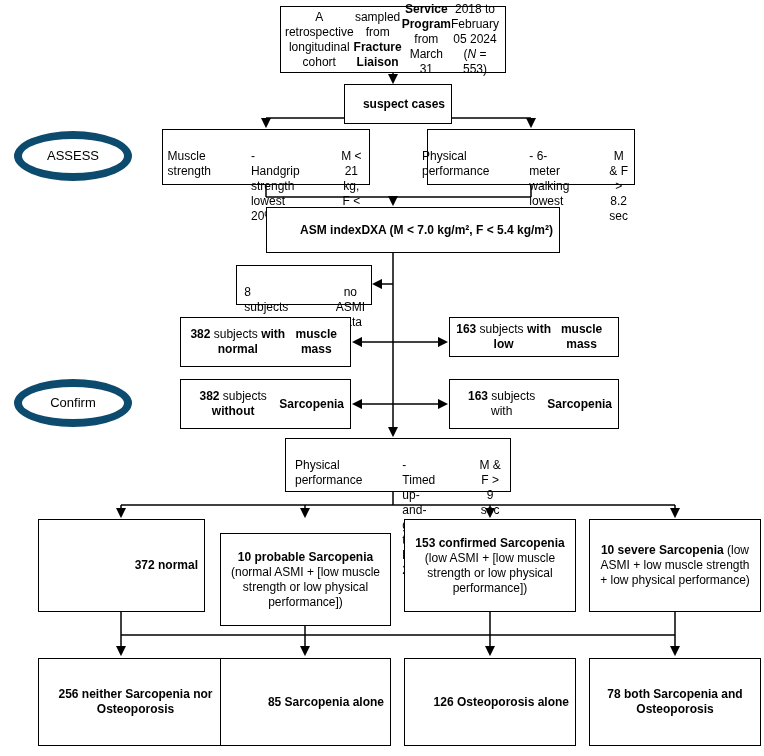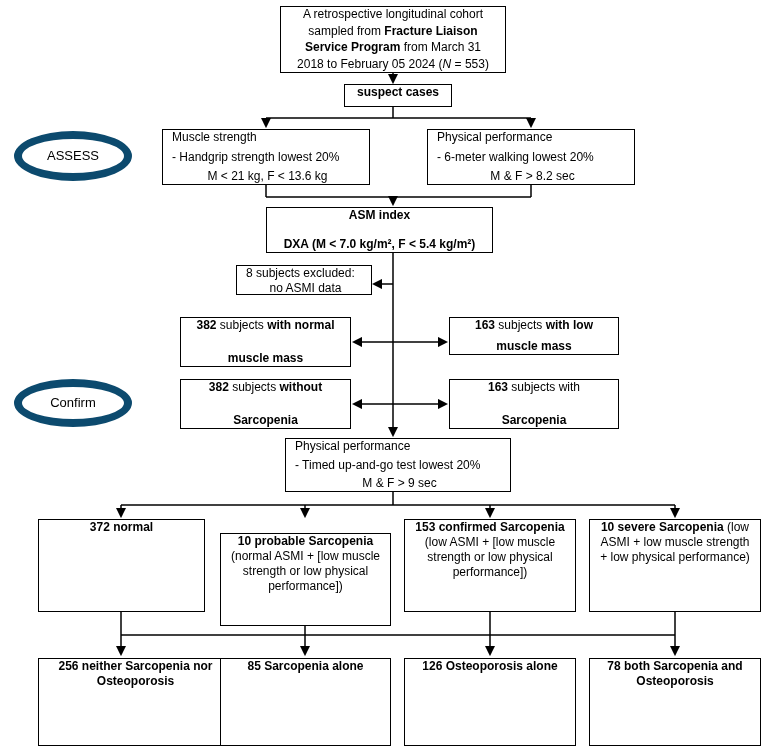--- a/index.html
+++ b/index.html
@@ -3,24 +3,24 @@
 <meta charset="utf-8">
 <style>
   * { margin:0; padding:0; box-sizing:border-box; }
   body { background:#fff; font-family:"Liberation Sans", sans-serif; }
   .canvas {
     position:relative; width:764px; height:756px; background:#fff;
     color:#000; font-size:12px; line-height:1.25; overflow:hidden;
   }
   .box {
     position:absolute; border:1.5px solid #000; background:#fff;
-    display:flex; flex-direction:column; justify-content:space-between;
-    align-items:center; text-align:center; padding:0 6px;
+    display:flex; flex-direction:row; justify-content:flex-end;
+    align-items:center; text-align:center; padding:19px 6px;
   }
-  .box.leftalign { align-items:flex-start; text-align:left; padding-left:9px; padding-right:6px; }
+  .box.leftalign { align-items:flex-start; text-align:left; padding-left:9px; padding-right:6px;gap:40px; }
   .box.leftalign .center-line { width:100%; text-align:center; }
   .ellipse {
     position:absolute; border:8px solid #0c4a6e; border-radius:50%; background:#fff;
     display:flex; align-items:center; justify-content:center; font-size:13px;
   }
   .b { font-weight:bold; }
   .i { font-style:italic; }
   svg.connectors { position:absolute; left:0; top:0; }
 </style>
 </head>
@@ -88,21 +88,21 @@
     <div>Muscle strength</div>
     <div>- Handgrip strength lowest 20%</div>
     <div class="center-line">M &lt; 21 kg, F &lt; 13.6 kg</div>
   </div>
   <div class="box leftalign" style="left:427px;top:129px;width:208px;height:56px">
     <div>Physical performance</div>
     <div>- 6-meter walking lowest 20%</div>
     <div class="center-line">M &amp; F &gt; 8.2 sec</div>
   </div>
 
-  <div class="box" style="left:266px;top:207px;width:227px;height:46px">
+  <div class="box" style="left:266px;top:207px;width:294px;height:46px">
     <div class="b">ASM index</div>
     <div class="b">DXA (M &lt; 7.0 kg/m², F &lt; 5.4 kg/m²)</div>
   </div>
 
   <div class="box leftalign" style="left:236px;top:265px;width:136px;height:30px">
     <div>8 subjects excluded:</div>
     <div class="center-line">no ASMI data</div>
   </div>
 
   <div class="box" style="left:180px;top:317px;width:171px;height:50px">

